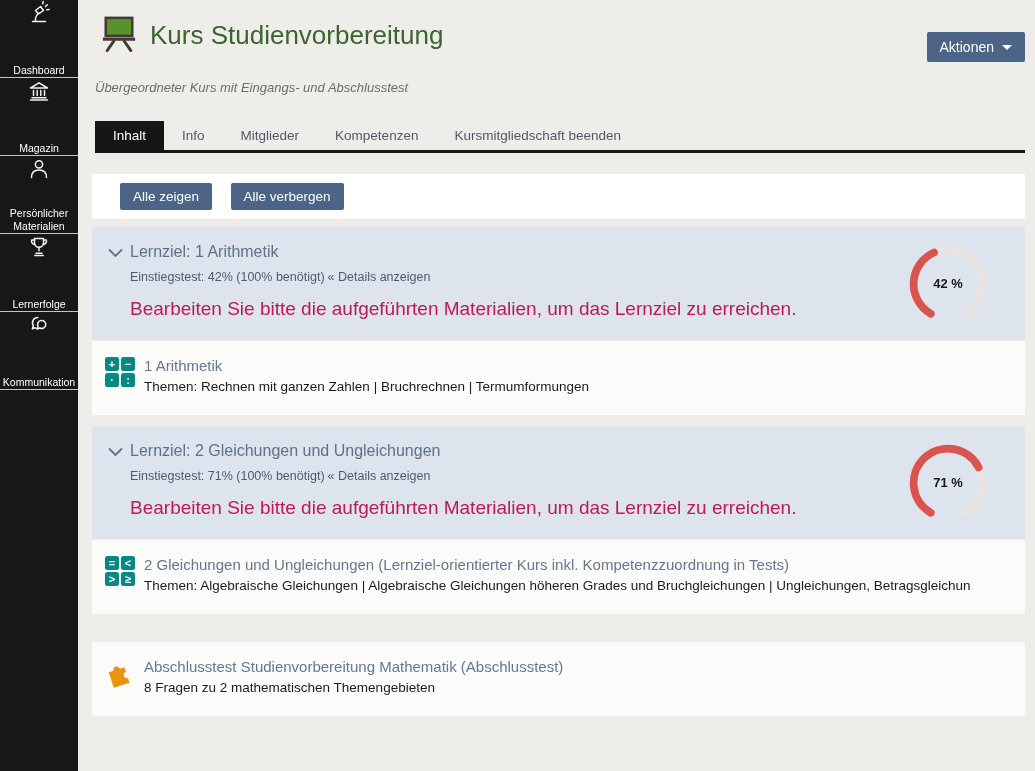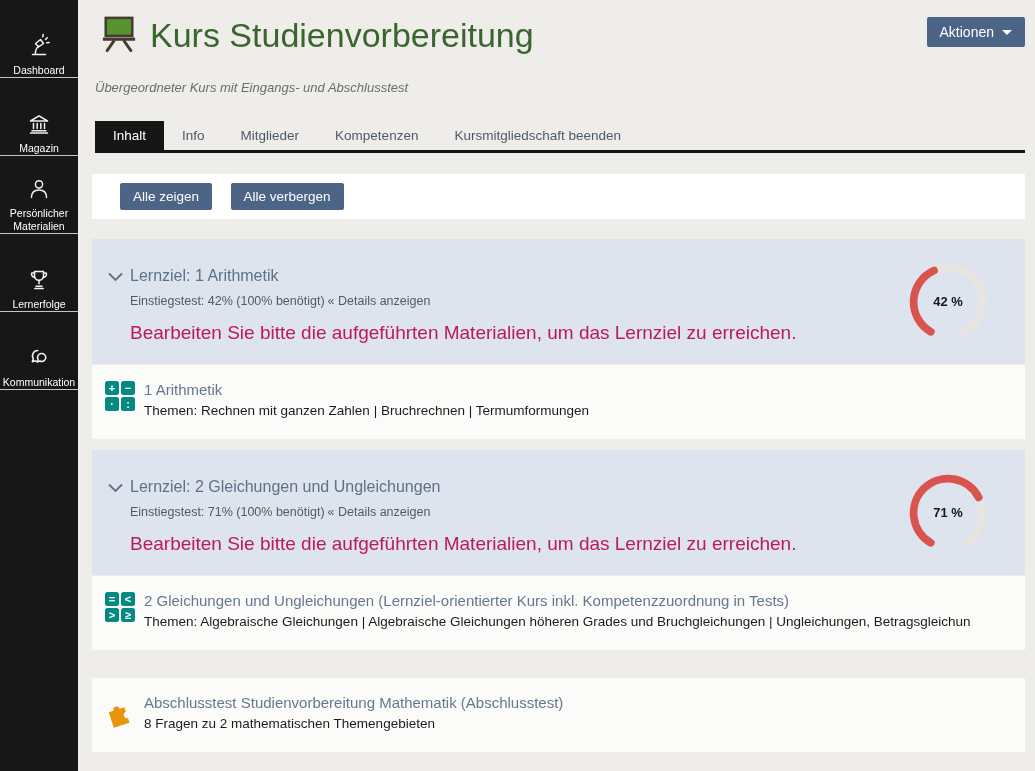--- a/index.html
+++ b/index.html
@@ -3,33 +3,33 @@
 <meta charset="utf-8">
 <style>
   * { margin:0; padding:0; box-sizing:border-box; }
   html,body { width:1035px; height:771px; overflow:hidden;
     font-family:"Liberation Sans", sans-serif; background:#efedea; }
 
   
   .sidebar { position:fixed; left:0; top:0; width:78px; height:771px;
     background:#171717; z-index:5; }
   .sb-item { width:78px; height:78px; display:flex; flex-direction:column;
-    align-items:center; justify-content:flex-end; gap:5px; cursor:pointer;
+    align-items:center; justify-content:space-between; gap:5px; cursor:pointer;
     border-bottom:1px solid rgba(255,255,255,.75); }
   .sb-label { color:#ffffff; font-size:10.5px; text-align:center; line-height:1.25;
     padding:0 2px; }
   .sb-icon svg { display:block; }
 
   
   .main { margin-left:78px; height:771px; position:relative; }
 
   .page-header { margin:15px 10px 0 22px; position:relative; display:flex;
     align-items:center; gap:12px; }
-  .page-title { font-size:34px; font-weight:400; color:#3a652f;text-align:right; }
-  .actions-btn { position:absolute; right:0; top:2px; background:#4c6586;
+  .page-title { font-size:26px; font-weight:400; color:#3a652f;text-align:right; }
+  .actions-btn { position:absolute; right:0; top:17px; background:#4c6586;
     color:#fff; border:none; font-family:inherit; font-size:14px;
     padding:7px 13px; border-radius:2px; cursor:pointer; display:flex;
     align-items:center; gap:8px; }
   .caret { width:0; height:0; border-left:5px solid transparent;
     border-right:5px solid transparent; border-top:5px solid #fff;
     display:inline-block; }
   .subtitle { margin:24px 10px 0 17px; font-size:13px; color:#6c6c6c;font-style:italic; }
 
   
   .tabs { margin:26px 10px 0 17px; display:flex;
@@ -37,38 +37,38 @@
   .tab { font-size:13.5px; color:#4c5a68; padding:7px 18px; cursor:pointer; }
   .tab.active { background:#161616; color:#ffffff; }
 
   
   .toolbar { margin:21px 10px 0 14px; background:#ffffff; padding:9px 28px; }
   .tb-btn { background:#4c6586; color:#fff; border:none; font-family:inherit;
     font-size:13.5px; padding:6px 13px; border-radius:2px; margin-right:14px;
     cursor:pointer; }
 
   
-  .objective { margin:20px 10px 0 14px; background:#dde4ee; position:relative;
-    padding:28px 140px 20px 16px; }
+  .objective { margin:8px 10px 0 14px; background:#dde4ee; position:relative;
+    padding:16px 140px 20px 16px; }
   .objective.second { margin-top:11px; }
   .obj-head { display:flex; align-items:center; gap:7px; }
   .chev { display:inline-flex; cursor:pointer; margin-top:2px; }
   .obj-title { font-size:16px; color:#5e7189; }
   .obj-status { margin:9px 0 0 22px; font-size:12.5px; color:#4c5b6d; }
   .obj-status a { color:#4c5b6d; text-decoration:none; margin-left:3px; cursor:pointer; }
   .obj-msg { margin:14px 0 0 22px; font-size:19px; color:#be185d; }
   .gauge { position:absolute; right:34px; top:50%; transform:translateY(-50%);
     width:86px; height:86px; }
   .gauge text { font-size:15px; font-weight:700; fill:#161616;
     font-family:"Liberation Sans", sans-serif; text-anchor:middle; }
 
   
   .item-panel { margin:1px 10px 0 14px; background:#fbfbf9;
     padding:16px 20px 21px 13px; display:flex; align-items:flex-start; }
-  .item-panel.standalone { margin-top:28px;align-items:center; }
+  .item-panel.standalone { margin-top:28px; }
   .item-icon { width:30px; height:30px; flex:0 0 30px; margin-right:9px; }
   .math-grid { width:30px; height:30px; display:grid;
     grid-template-columns:14px 14px; grid-template-rows:14px 14px; gap:2px; }
   .math-grid span { background:#058983; color:#fff; border-radius:2.5px;
     font-size:11px; font-weight:700; display:flex; align-items:center;
     justify-content:center; line-height:1; }
   .item-text { min-width:0; }
   .item-title { display:block; font-size:15px; color:#66788e;
     text-decoration:none; cursor:pointer; white-space:nowrap; overflow:hidden; }
   .item-desc { margin-top:5px; font-size:13.5px; color:#1b1b1b;

